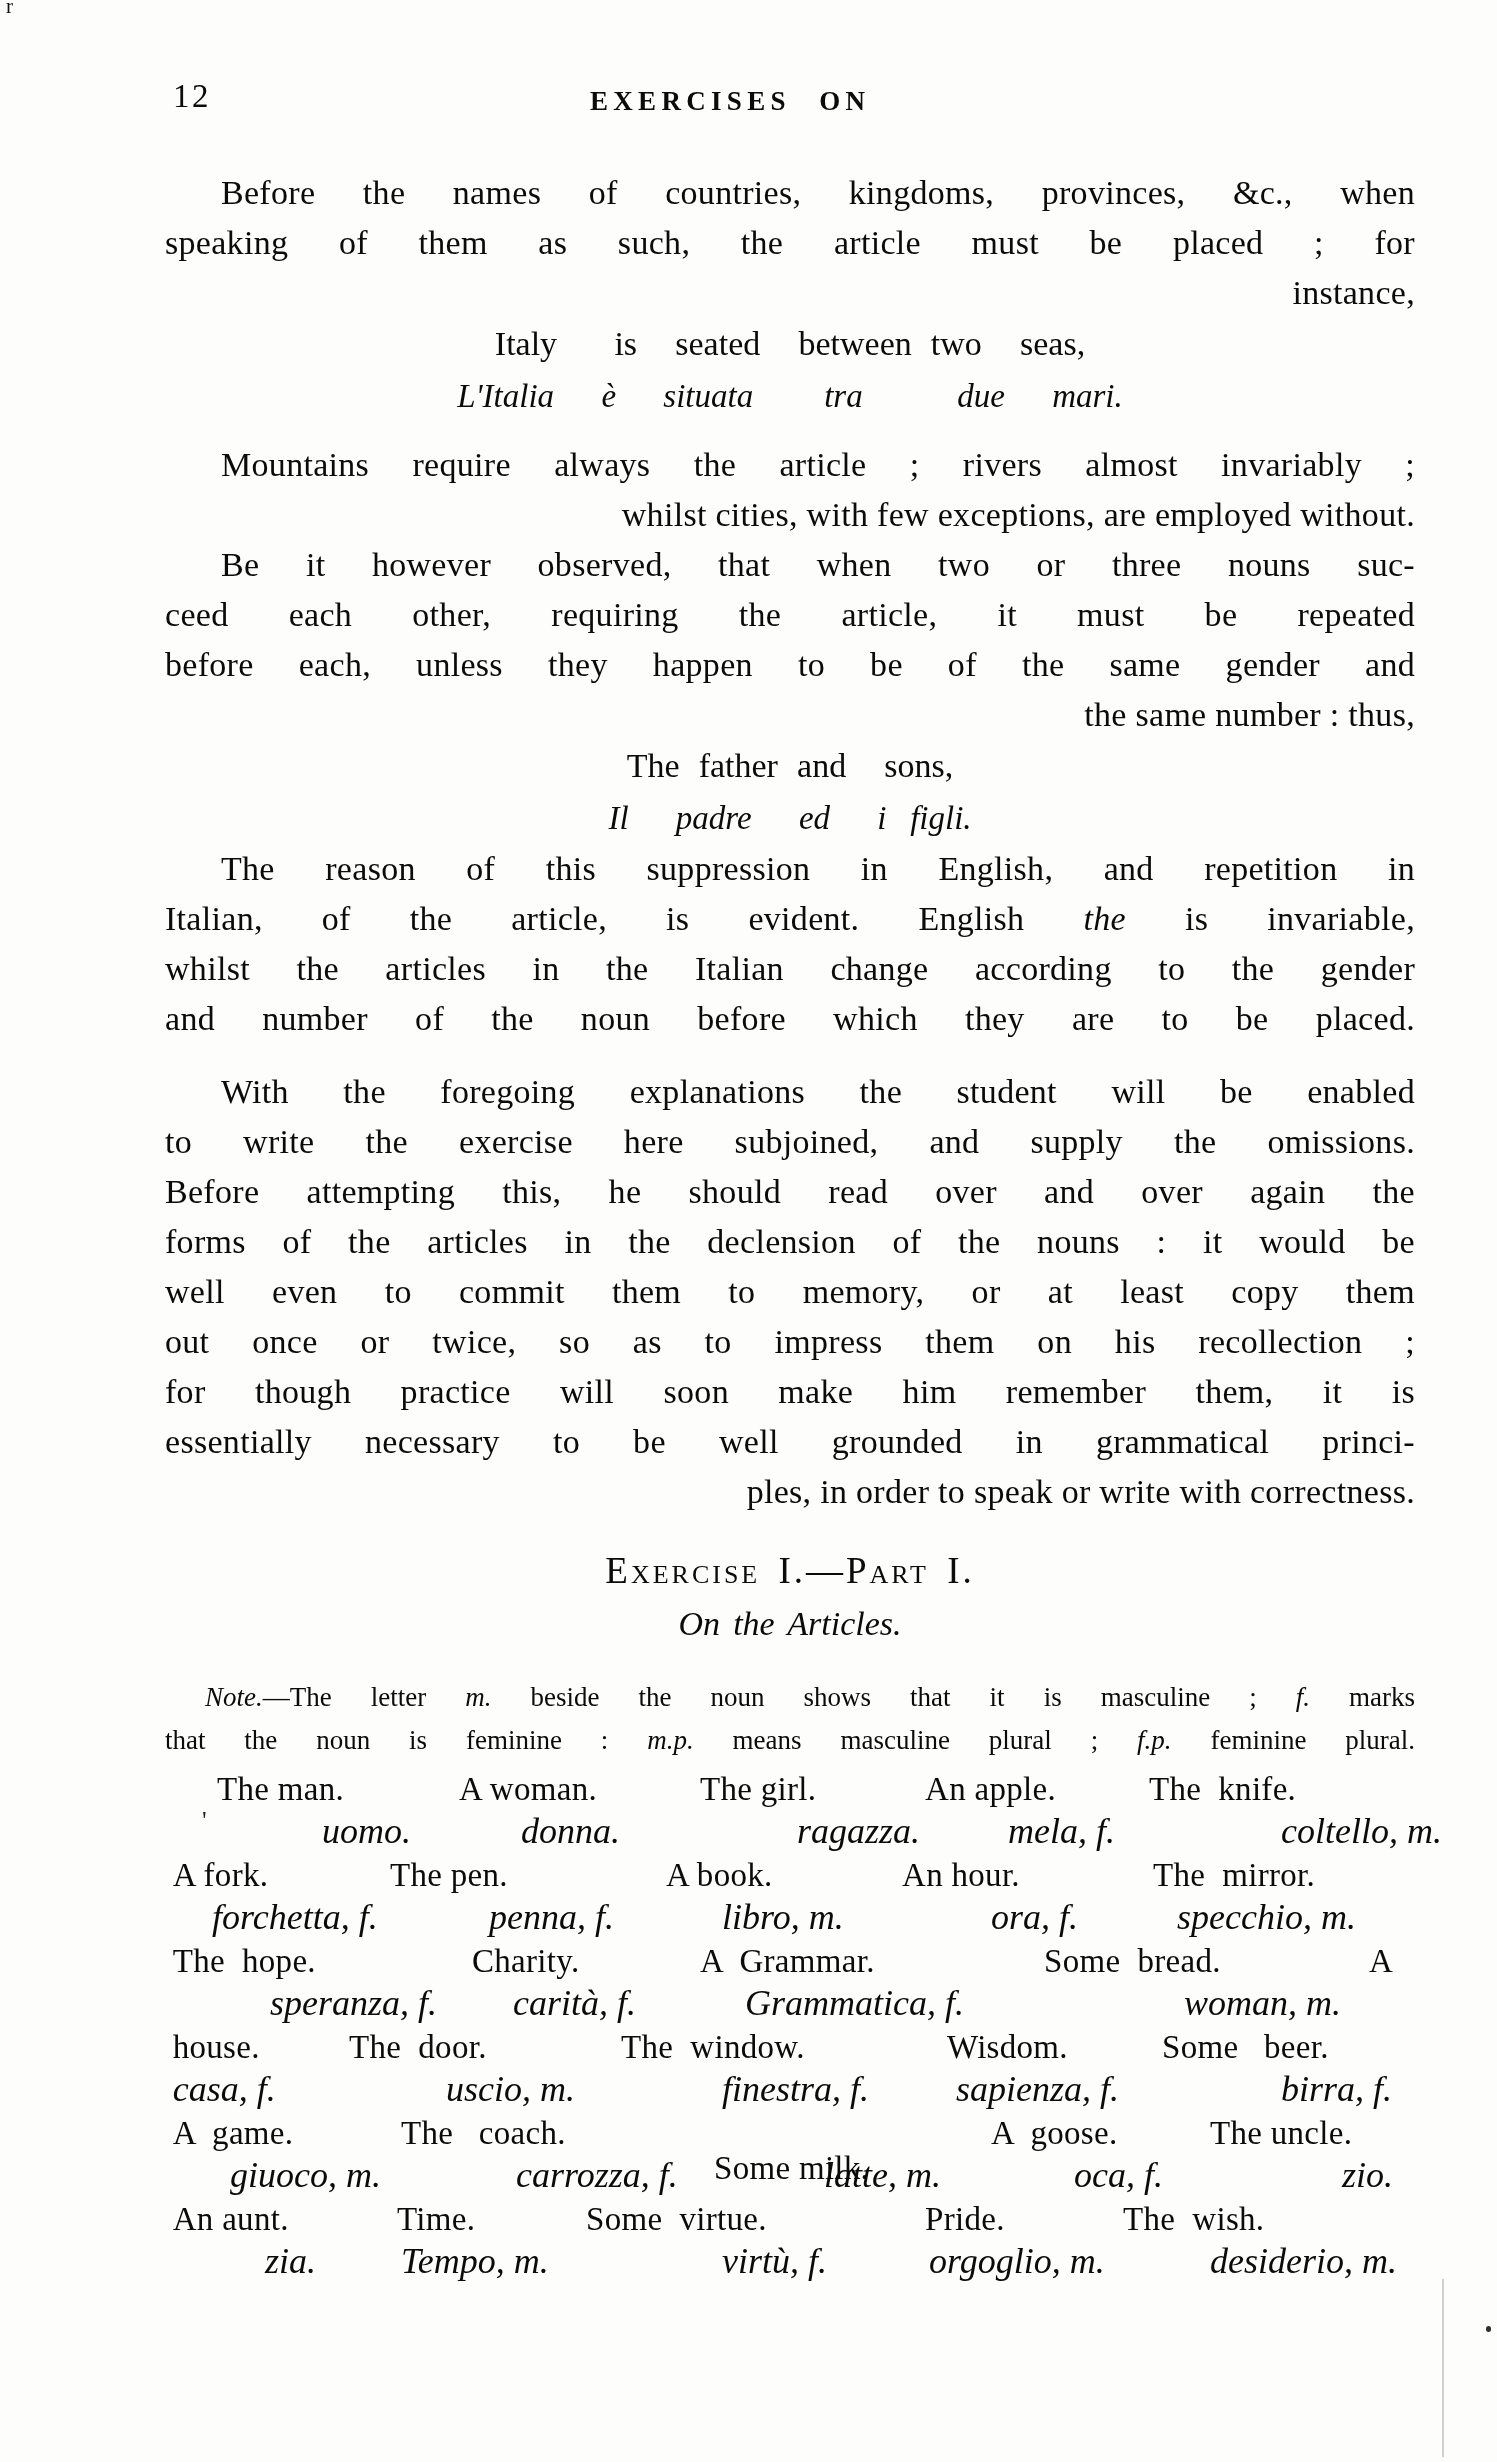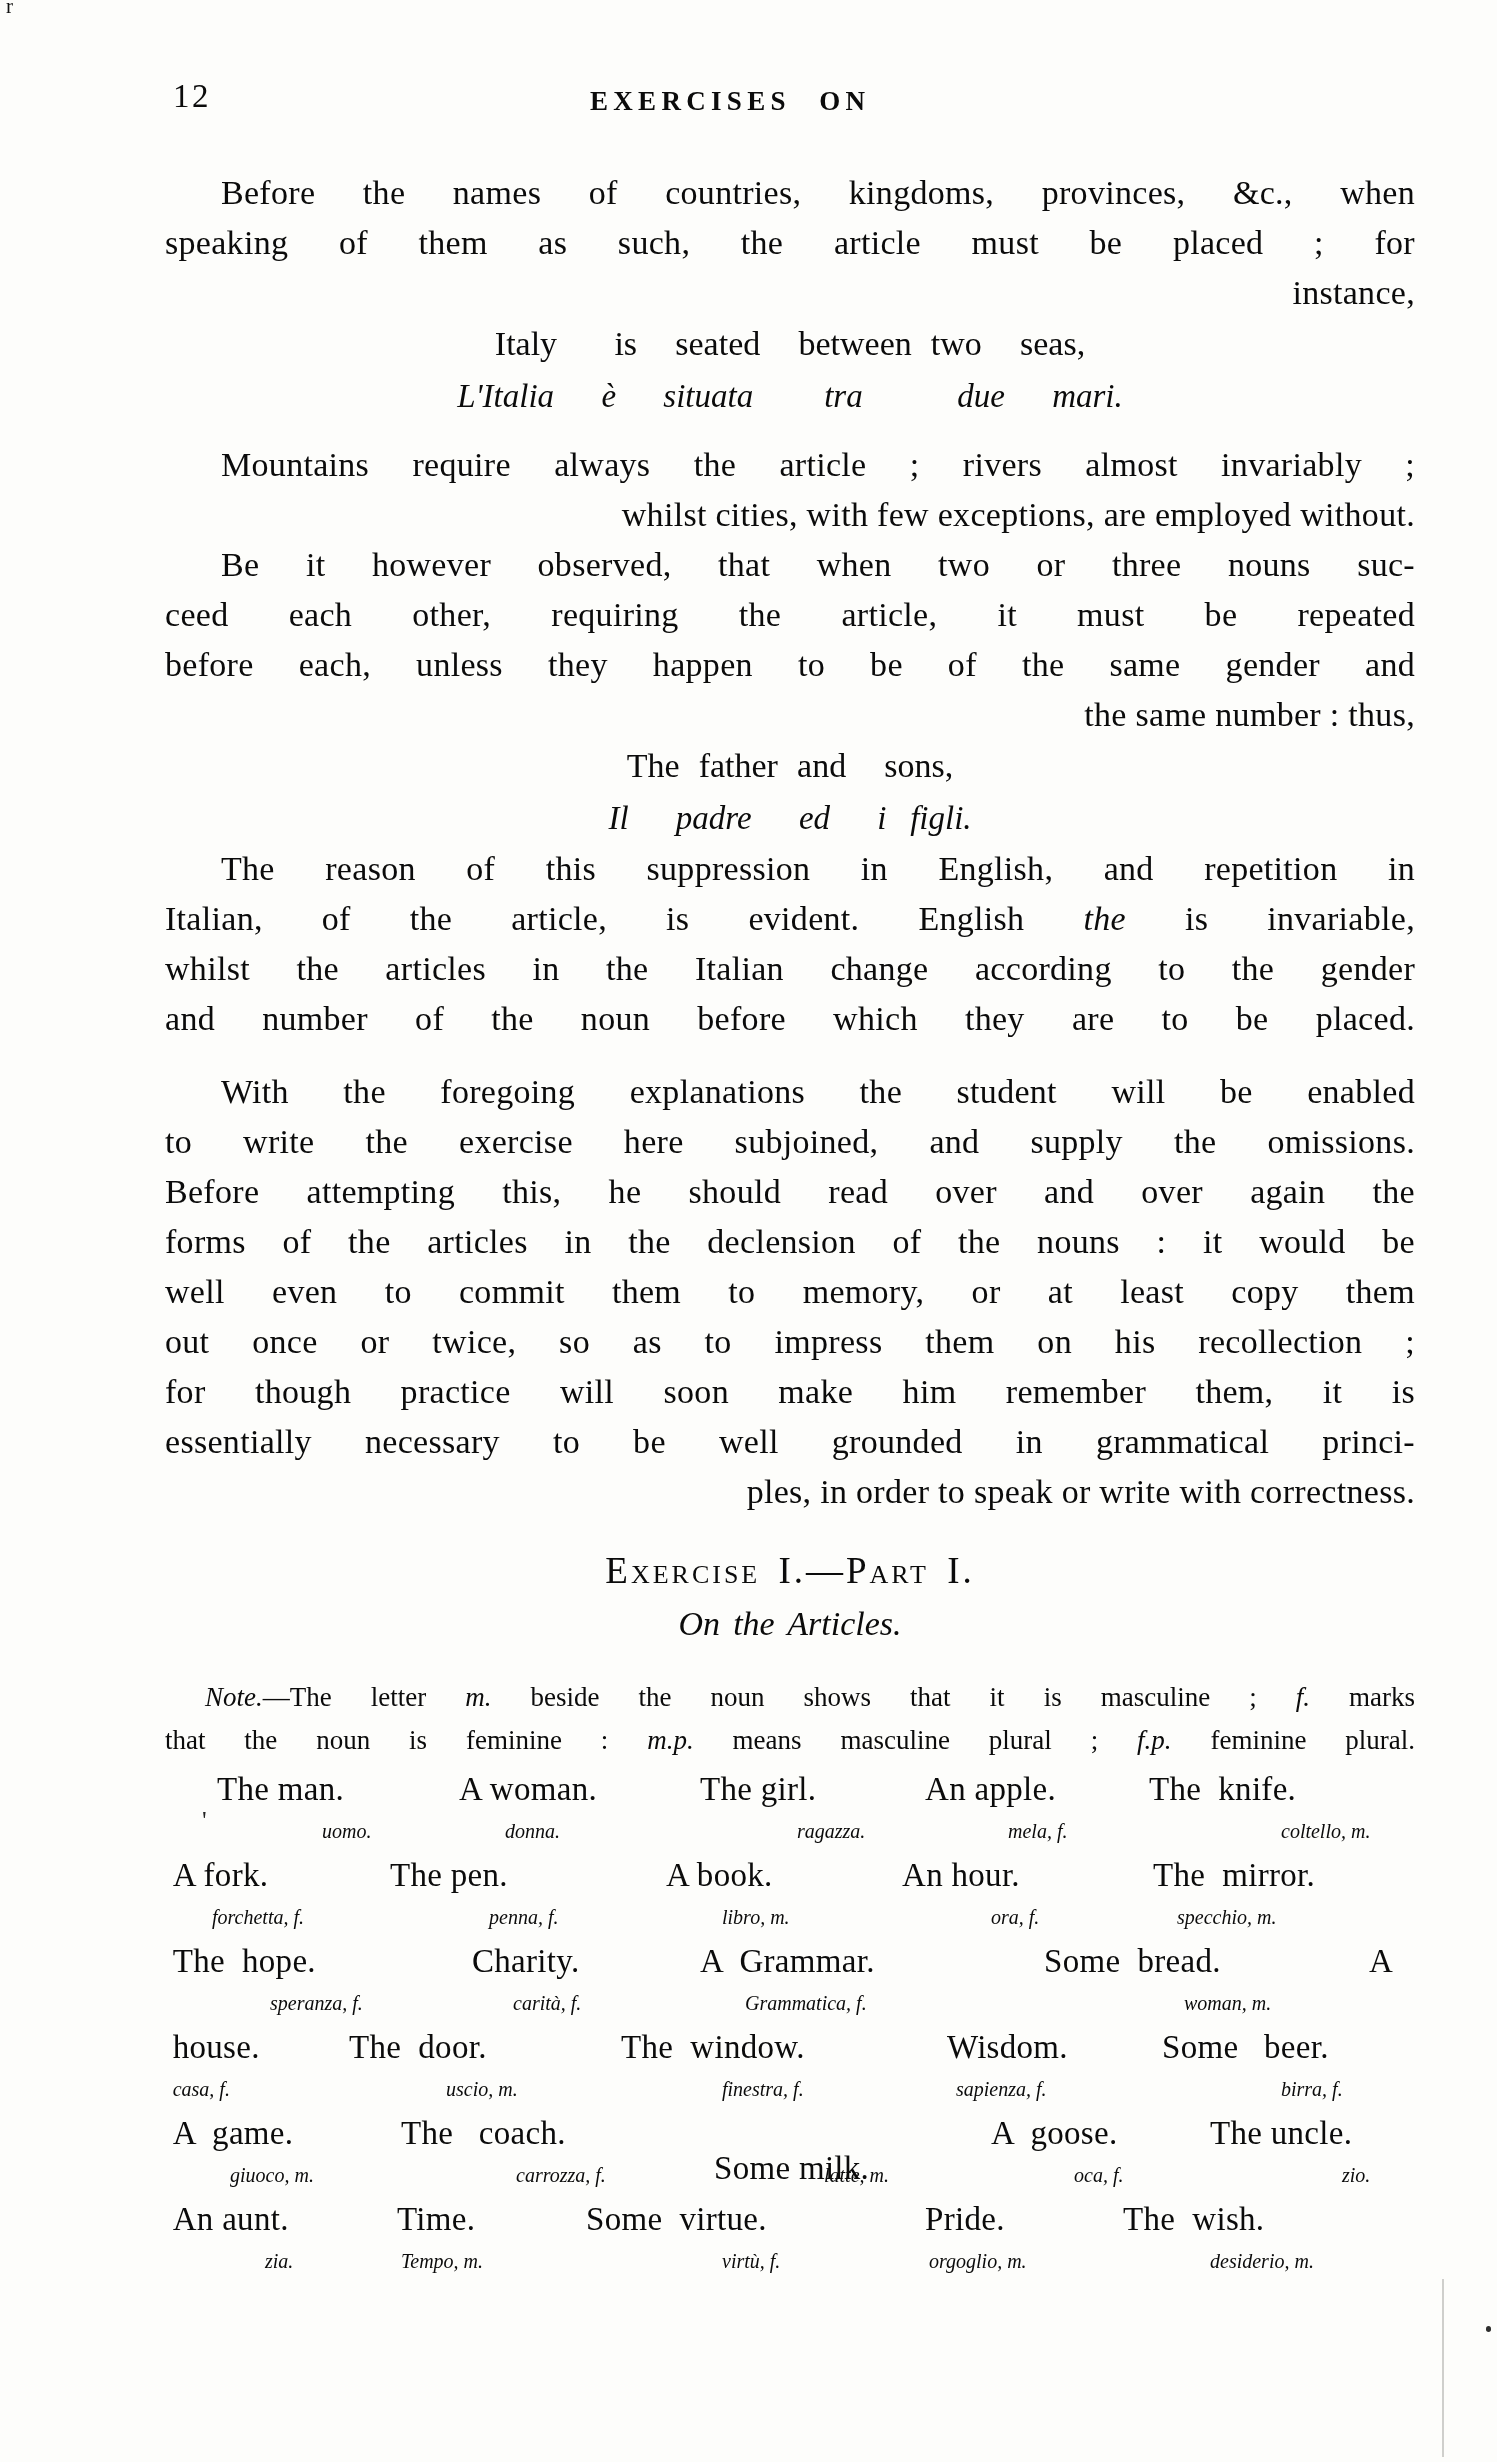--- a/index.html
+++ b/index.html
@@ -57,21 +57,21 @@
     font-size:27px;line-height:43px;
     text-align:justify;text-align-last:justify;
   }
   .note-line.indent{text-indent:40px;}
   .note-line i{font-style:italic;}
 
   .word-table{margin-top:5.9px;position:relative;}
   .trow{position:relative;height:43px;}
   .trow span{position:absolute;top:0;white-space:pre;}
   .trow-en span{font-size:33px;line-height:43px;letter-spacing:0.3px;}
-  .trow-it span{font-size:20px;line-height:41px;font-style:italic;}
+  .trow-it span{font-size:36px;line-height:41px;font-style:italic;}
 </style>
 </head>
 <body>
 
 <div class="page">
 
   <span class="corner-mark">r</span>
   <div class="pagenum">12</div>
   <div class="running-head">EXERCISES ON</div>
 
@@ -135,21 +135,21 @@
     <div class="word-table" id="word-table">
         <div class="trow trow-en">
           <span style="left: 52px;">The man.</span>
           <span style="left: 294px;">A woman.</span>
           <span style="left: 535px;">The girl.</span>
           <span style="left: 760px;">An apple.</span>
           <span style="left: 984px;">The  knife.</span>
         </div>
         <div class="trow trow-it">
           <span style="left: 157px;">uomo.</span>
-          <span style="left: 340px; text-align: right;">donna.</span>
+          <span style="left: 356px; text-align: right;">donna.</span>
           <span style="left: 632px;">ragazza.</span>
           <span style="left: 843px;">mela, f.</span>
           <span style="left: 1116px;">coltello, m.</span>
         </div>
         <div class="trow trow-en">
           <span style="left: 7.7px;">A fork.</span>
           <span style="left: 225px;">The pen.</span>
           <span style="left: 501px;">A book.</span>
           <span style="left: 737px;">An hour.</span>
           <span style="left: 988px;">The  mirror.</span>

